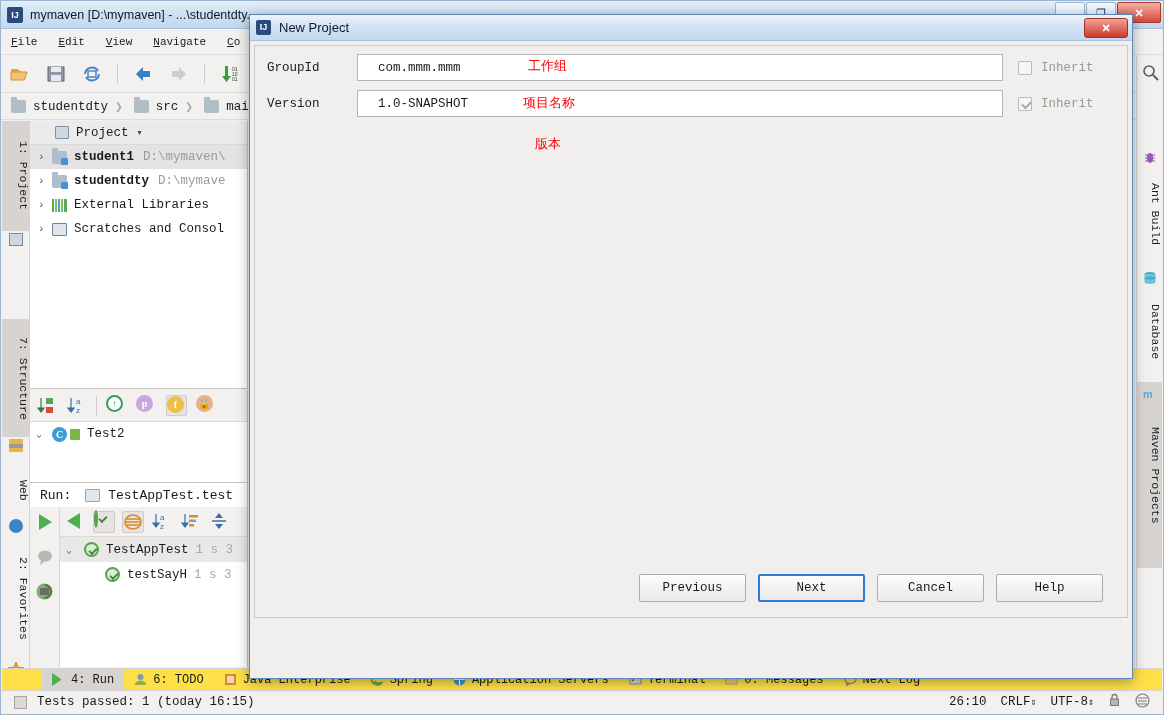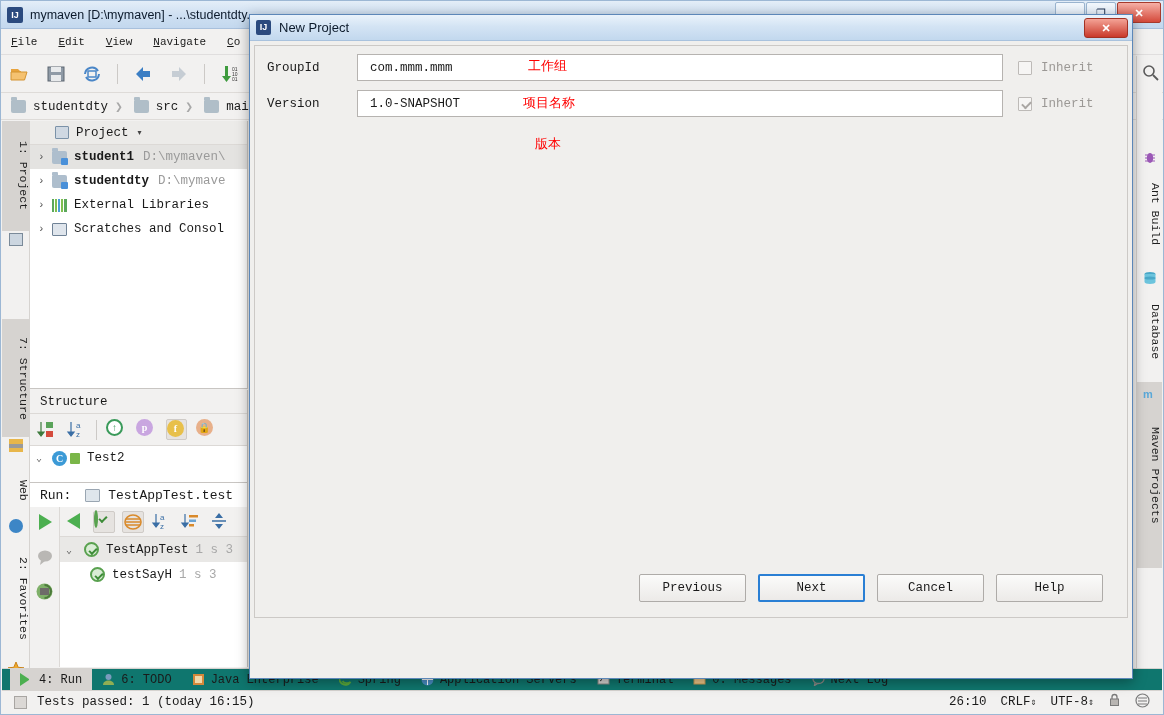--- a/index.html
+++ b/index.html
@@ -143,22 +143,22 @@
   
   #rightstrip { position:absolute; right:1px; top:55px; width:26px; bottom:45px;
      background:#f2f1f0; border-left:1px solid #d6d3d0; }
   .rtab { position:absolute; right:0; width:26px; writing-mode:vertical-rl;
      font-family:"Liberation Mono", monospace; font-size:11.5px; color:#1e1e1e;
      text-align:center; padding:7px 0; white-space:nowrap; }
   .rtab.sel { background:#d6d3d0; }
 
   
   #bottombar { position:absolute; left:1px; right:1px; bottom:24px; height:22px;
-     background:#0f766e; border-top:1px solid #d6d3d0; display:flex; align-items:center;
-     padding-left:8px; }
+     background:#fde047; border-top:1px solid #d6d3d0; display:flex; align-items:center;
+     padding-left:40px; }
   .btab { display:flex; align-items:center; height:22px; padding:0 10px;
      font-family:"Liberation Mono", monospace; font-size:12px; color:#1a1a1a; white-space:nowrap; }
   .btab.sel { background:#d6d3d0; }
   .btab .bi { width:13px; height:13px; margin-right:6px; flex:none; }
   .tri { width:0; height:0; border-left:9px solid #4caf50; border-top:6px solid transparent;
      border-bottom:6px solid transparent; }
 
   
   #statusbar { position:absolute; left:1px; right:1px; bottom:1px; height:23px;
      background:#f2f1f0; border-top:1px solid #d6d3d0; display:flex; align-items:center;
@@ -181,21 +181,21 @@
      background:linear-gradient(to bottom,#f4a396,#c9392a); border:1px solid #a23224;
      border-radius:3px; color:#fff; font-size:11px; font-weight:bold;
      display:flex; align-items:center; justify-content:center; }
   #dlgbody { position:absolute; left:4px; right:4px; top:30px; bottom:60px;
      background:#f0efed; border:1px solid #ccc9c6; }
 
   .frow { display:flex; align-items:center; height:29px; margin-top:7px; }
   .flabel { width:102px; padding-left:12px; font-family:"Liberation Mono", monospace;
      font-size:12.5px; color:#1a1a1a; }
   .finput { flex:1; height:27px; background:#fff; border:1px solid #b6b3b0;
-     display:flex; align-items:center; padding-left:12px;
+     display:flex; align-items:center; padding-left:20px;
      font-family:"Liberation Mono", monospace; font-size:12.5px; color:#1a1a1a;
      position:relative; margin-right:6px; }
   .finput.focus { border:2px solid #5a9fd4; }
   .fchk { width:118px; display:flex; align-items:center; padding-left:9px;
      font-family:"Liberation Mono", monospace; font-size:12.5px; color:#9b9895; }
   .cbox { width:14px; height:14px; border:1px solid #bdbab7; background:#f6f5f4;
      margin-right:9px; position:relative; border-radius:1px; }
   .cbox.checked:after { content:''; position:absolute; left:3px; top:3px; width:7px; height:4px;
      border-left:2px solid #aaa7a4; border-bottom:2px solid #aaa7a4; transform:rotate(-45deg); }
 
@@ -355,21 +355,20 @@
       <span>External Libraries</span>
     </div>
     <div class="trow">
       <span class="tarrow">›</span>
       <span class="tico scr"></span>
       <span>Scratches and Consol</span>
     </div>
   </div>
 
   <div id="structpanel">
-    <div id="structhdr">Structure</div>
     <div id="structtb">
       <div class="sti">
         <svg width="21" height="21" viewBox="0 0 21 21">
             <path d="M5 3v12M5 17l-3-4h6z" stroke="#3c7a3c" fill="#3c7a3c" stroke-width="1.2"></path>
             <rect x="10" y="3" width="7" height="6" fill="#5aa35a"></rect>
             <rect x="10" y="12" width="7" height="6" fill="#d44b3c"></rect>
           </svg>
       </div>
       <div class="sti">
         <svg width="21" height="21" viewBox="0 0 21 21">
@@ -465,21 +464,21 @@
                 <path d="M3 10h14" stroke="#3a6ea5" stroke-width="1.5"></path>
               </svg>
           </div>
         </div>
         <div class="trow2 hl" style="padding-left:6px;">
           <span style="width:18px;color:#555;font-size:10px;">⌄</span>
           <span class="ok"></span>
           <span style="margin-left:7px;">TestAppTest</span>
           <span class="tmeta">1 s 3</span>
         </div>
-        <div class="trow2" style="padding-left:30px;">
+        <div class="trow2" style="padding-left:45px;">
           <span class="ok"></span>
           <span style="margin-left:7px;">testSayH</span>
           <span class="tmeta">1 s 3</span>
         </div>
       </div>
     </div>
   </div>
 
   <div id="rightstrip">
     <div style="position:absolute;top:8px;left:5px;">

